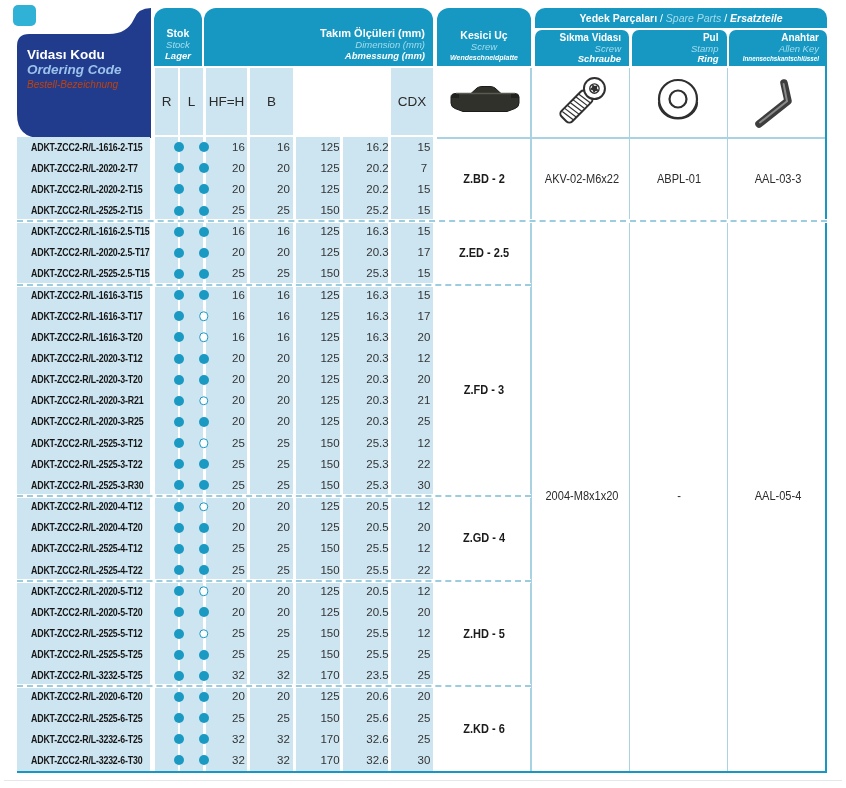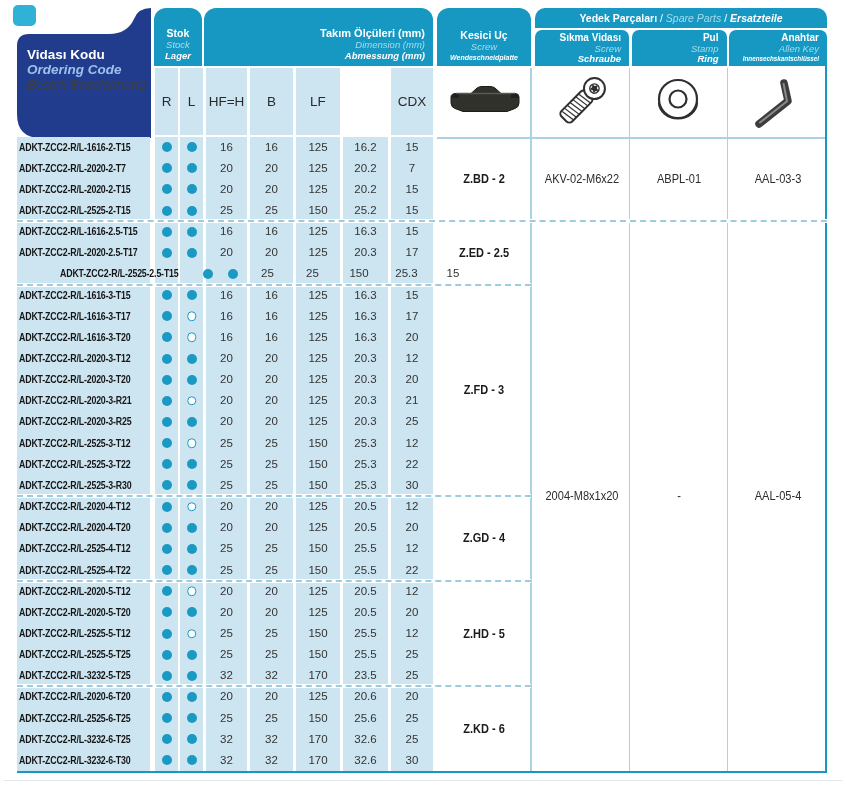--- a/index.html
+++ b/index.html
@@ -6,21 +6,21 @@
   .page{position:relative;width:846px;height:788px;background:#fff;overflow:hidden;
         font-family:"Liberation Sans","DejaVu Sans",sans-serif;}
 
   
   .corner-square{position:absolute;left:13px;top:5px;width:23px;height:21px;border-radius:5px;
                  background:#2fb2d6;}
   .navy-svg{position:absolute;left:17px;top:8px;}
   .navy-text{position:absolute;left:27px;top:47px;line-height:15px;white-space:nowrap;}
   .nb-tr{font-weight:700;font-size:13.5px;color:#ffffff;}
   .nb-en{font-weight:700;font-style:italic;font-size:13.5px;color:#9cc2ec;}
-  .nb-de{font-style:italic;font-size:13px;color:#404040;}
+  .nb-de{font-style:italic;font-size:10px;color:#c2410c;}
 
   .tab{position:absolute;top:8px;height:58px;background:#1798c2;border-radius:12px 12px 0 0;
        color:#fff;box-sizing:border-box;line-height:11px;}
   .tab .h1{font-weight:700;font-size:10.5px;color:#fff;}
   .tab .h2{font-style:italic;font-size:9.5px;color:#a4dcec;}
   .tab .h3{font-style:italic;font-weight:700;font-size:9.5px;color:#fdfefe;}
   .tab-stok{left:154px;width:48px;text-align:center;padding-top:20px;}
   .tab-dim{left:204px;width:229px;text-align:right;padding:20px 8px 0 0;}
   .tab-dim .h1{font-size:11px;}
   .tab-insert{left:437px;width:94px;text-align:center;padding-top:22px;}
@@ -49,21 +49,21 @@
   .strip{position:absolute;top:137px;height:634px;background:#cde5f1;}
 
   
   .vline{position:absolute;top:68px;height:703px;width:1.5px;background:#a9d2e2;}
   .hline{position:absolute;left:437px;top:137px;width:390px;height:1.5px;background:#a9d2e2;}
   .rborder{position:absolute;left:824.5px;top:66px;width:2.5px;height:705px;background:#1798c2;}
   .bborder{position:absolute;left:17px;top:770.5px;width:810px;height:2.5px;background:#1798c2;}
   .faintline{position:absolute;left:4px;top:780px;width:838px;height:1px;background:#e2e8ec;}
 
   
-  .t-row{position:absolute;left:0;width:692px;height:21.15px;}
+  .t-row{position:absolute;left:12px;width:692px;height:21.15px;}
   .cell{position:absolute;top:0;height:100%;line-height:21.15px;}
   .code{left:19px;width:131px;font-weight:700;font-size:11px;letter-spacing:-0.2px;
         transform:scaleX(0.8);transform-origin:0 50%;white-space:nowrap;color:#161616;}
   .num{text-align:center;font-size:11.5px;color:#333;}
   .dot{position:absolute;top:50%;width:10px;height:10px;border-radius:50%;
        transform:translate(-50%,-50%);box-sizing:border-box;}
   .dot.filled{background:#1a9ac3;}
   .dot.open{background:#fff;border:1.8px solid #1a9ac3;width:9.5px;height:9.5px;}
 
   
@@ -125,21 +125,20 @@
   <div class="subtab sub-key">
     <div class="h1">Anahtar</div>
     <div class="h2">Allen Key</div>
     <div class="h3">Innensechskantschlüssel</div>
   </div>
 
   <div class="sub-cell" style="left:155px;width:23px;">R</div>
   <div class="sub-cell" style="left:180px;width:23px;">L</div>
   <div class="sub-cell" style="left:206px;width:41px;">HF=H</div>
   <div class="sub-cell" style="left:250px;width:43px;">B</div>
-  <div class="sub-cell" style="left:296px;width:44px;">LF</div>
   <div class="sub-cell" style="left:391px;width:42px;">CDX</div>
 
   <div class="icon-cell" style="left:437px;width:94px;">
     <svg style="position:absolute;left:8px;top:13px;" width="80" height="40" viewBox="0 0 80 40">
       <path d="M6 16 Q6 12.5 11 12.5 L26 12.5 L32 7 Q34 5.5 37 5.5 L45 5.5 Q48 5.5 50 7 L56 12.5 L70 12.5 Q74 12.5 74 16 L74 22 Q74 26 70 27.5 L62 30.5 L18 30.5 L10 27.5 Q6 26 6 22 Z" fill="#31312c" stroke="#1c1c1a" stroke-width="1"></path>
       <path d="M11 12.5 L70 12.5" stroke="#5a5a50" stroke-width="1.4"></path>
       <path d="M6 17 L14 17 L14 13 L8 13 Z" fill="#21211e"></path>
       <path d="M74 17 L66 17 L66 13 L72 13 Z" fill="#21211e"></path>
     </svg>
   </div>
@@ -245,21 +244,21 @@
       <div class="t-row" style="top: 242.25px;">
         <div class="cell code">ADKT-ZCC2-R/L-2020-2.5-T17</div>
         <div class="dot filled" style="left: 166.5px;"></div>
         <div class="dot filled" style="left: 191.5px;"></div>
         <div class="cell num" style="left: 202.5px; width: 48px;">20</div>
         <div class="cell num" style="left: 247.5px; width: 48px;">20</div>
         <div class="cell num" style="left: 294px; width: 48px;">125</div>
         <div class="cell num" style="left: 341.5px; width: 48px;">20.3</div>
         <div class="cell num" style="left: 388px; width: 48px;">17</div>
       </div>
-      <div class="t-row" style="top: 263.4px; margin-left: 41px;">
+      <div class="t-row" style="top: 263.4px;">
         <div class="cell code">ADKT-ZCC2-R/L-2525-2.5-T15</div>
         <div class="dot filled" style="left: 166.5px;"></div>
         <div class="dot filled" style="left: 191.5px;"></div>
         <div class="cell num" style="left: 202.5px; width: 48px;">25</div>
         <div class="cell num" style="left: 247.5px; width: 48px;">25</div>
         <div class="cell num" style="left: 294px; width: 48px;">150</div>
         <div class="cell num" style="left: 341.5px; width: 48px;">25.3</div>
         <div class="cell num" style="left: 388px; width: 48px;">15</div>
       </div>
       <div class="t-row" style="top: 284.55px;">

